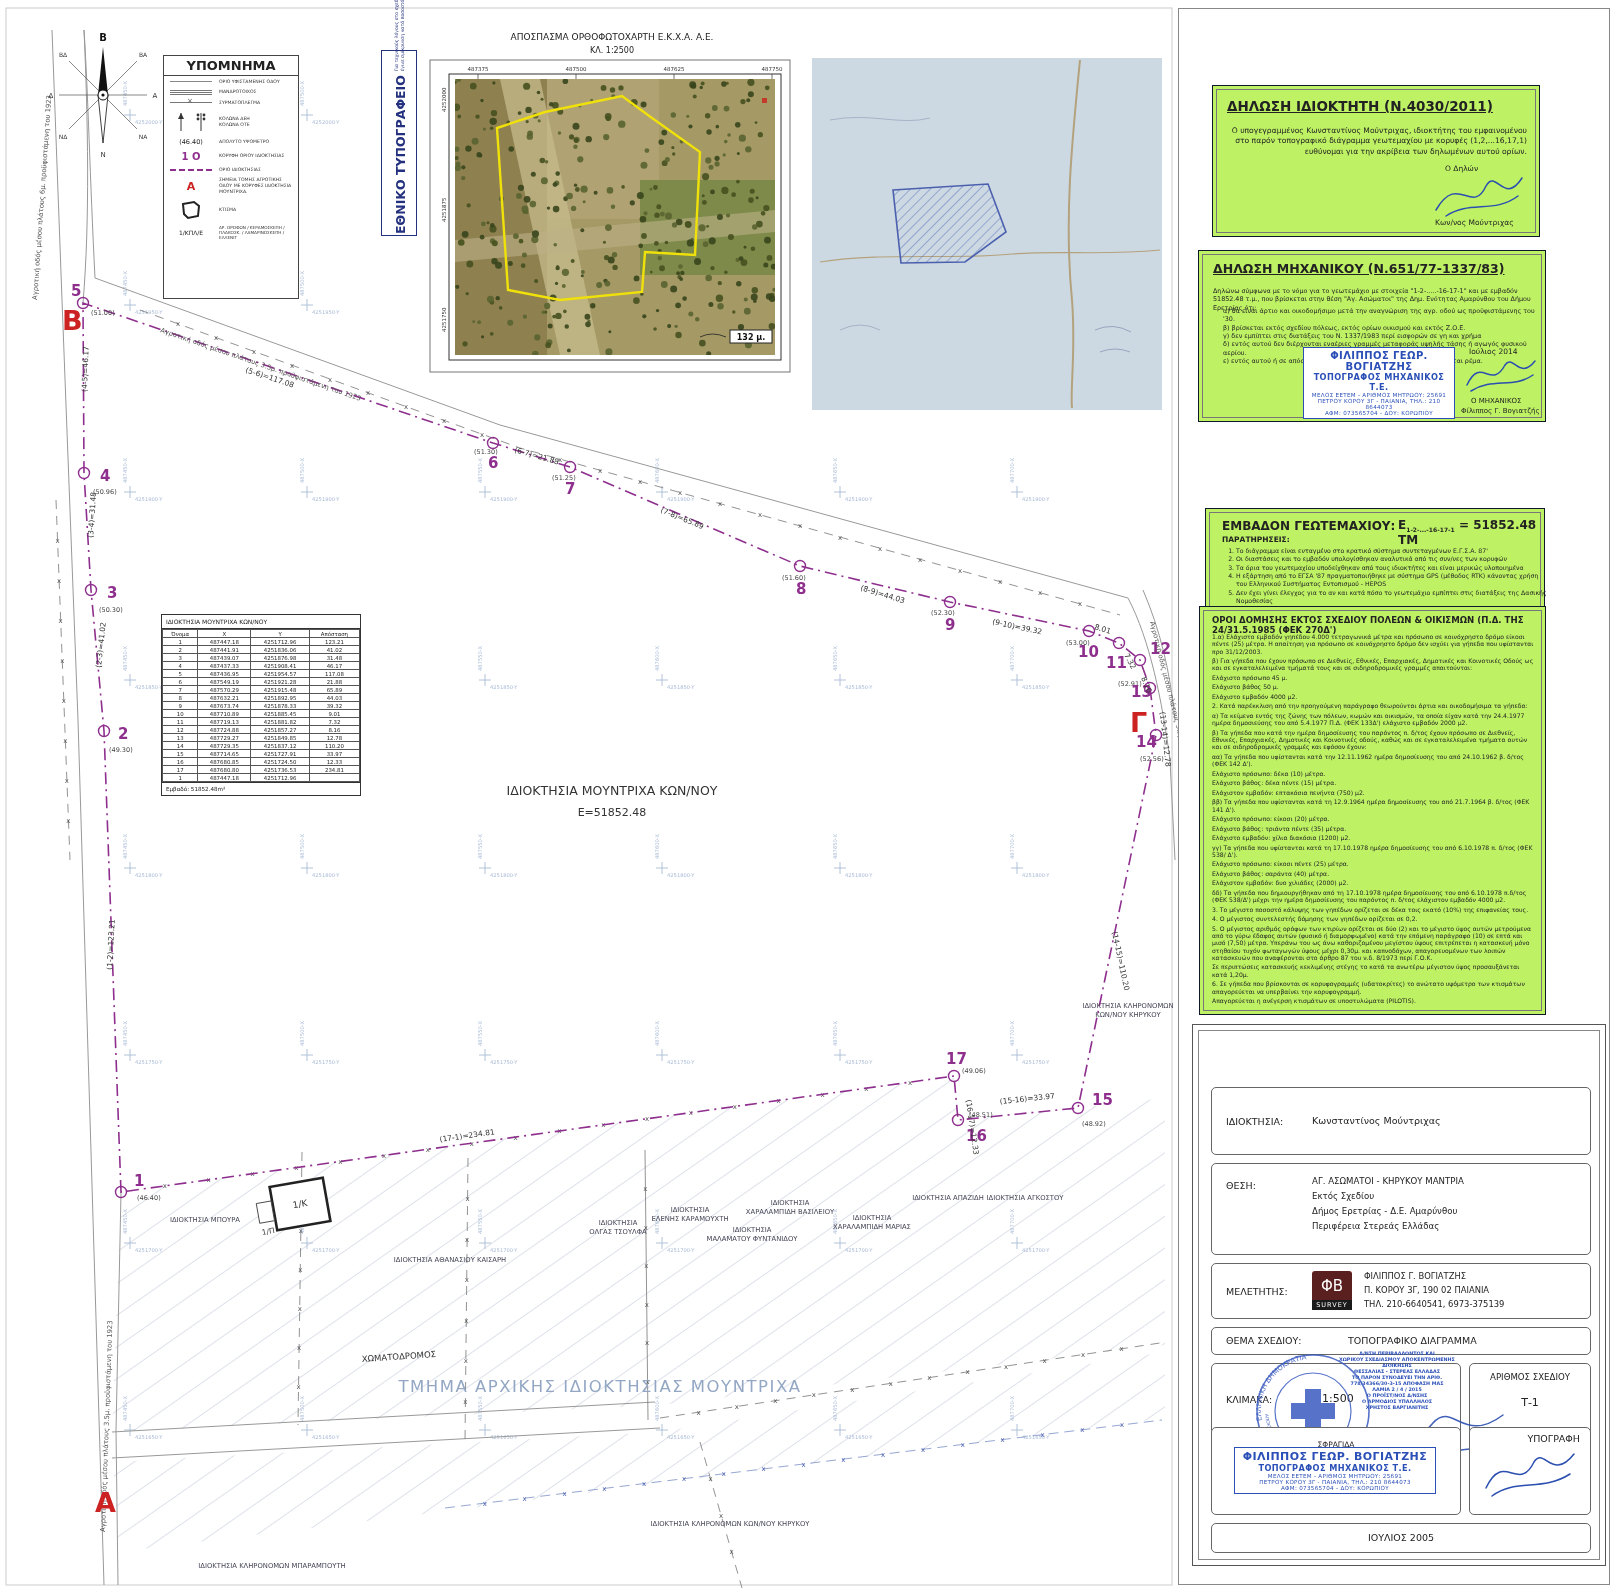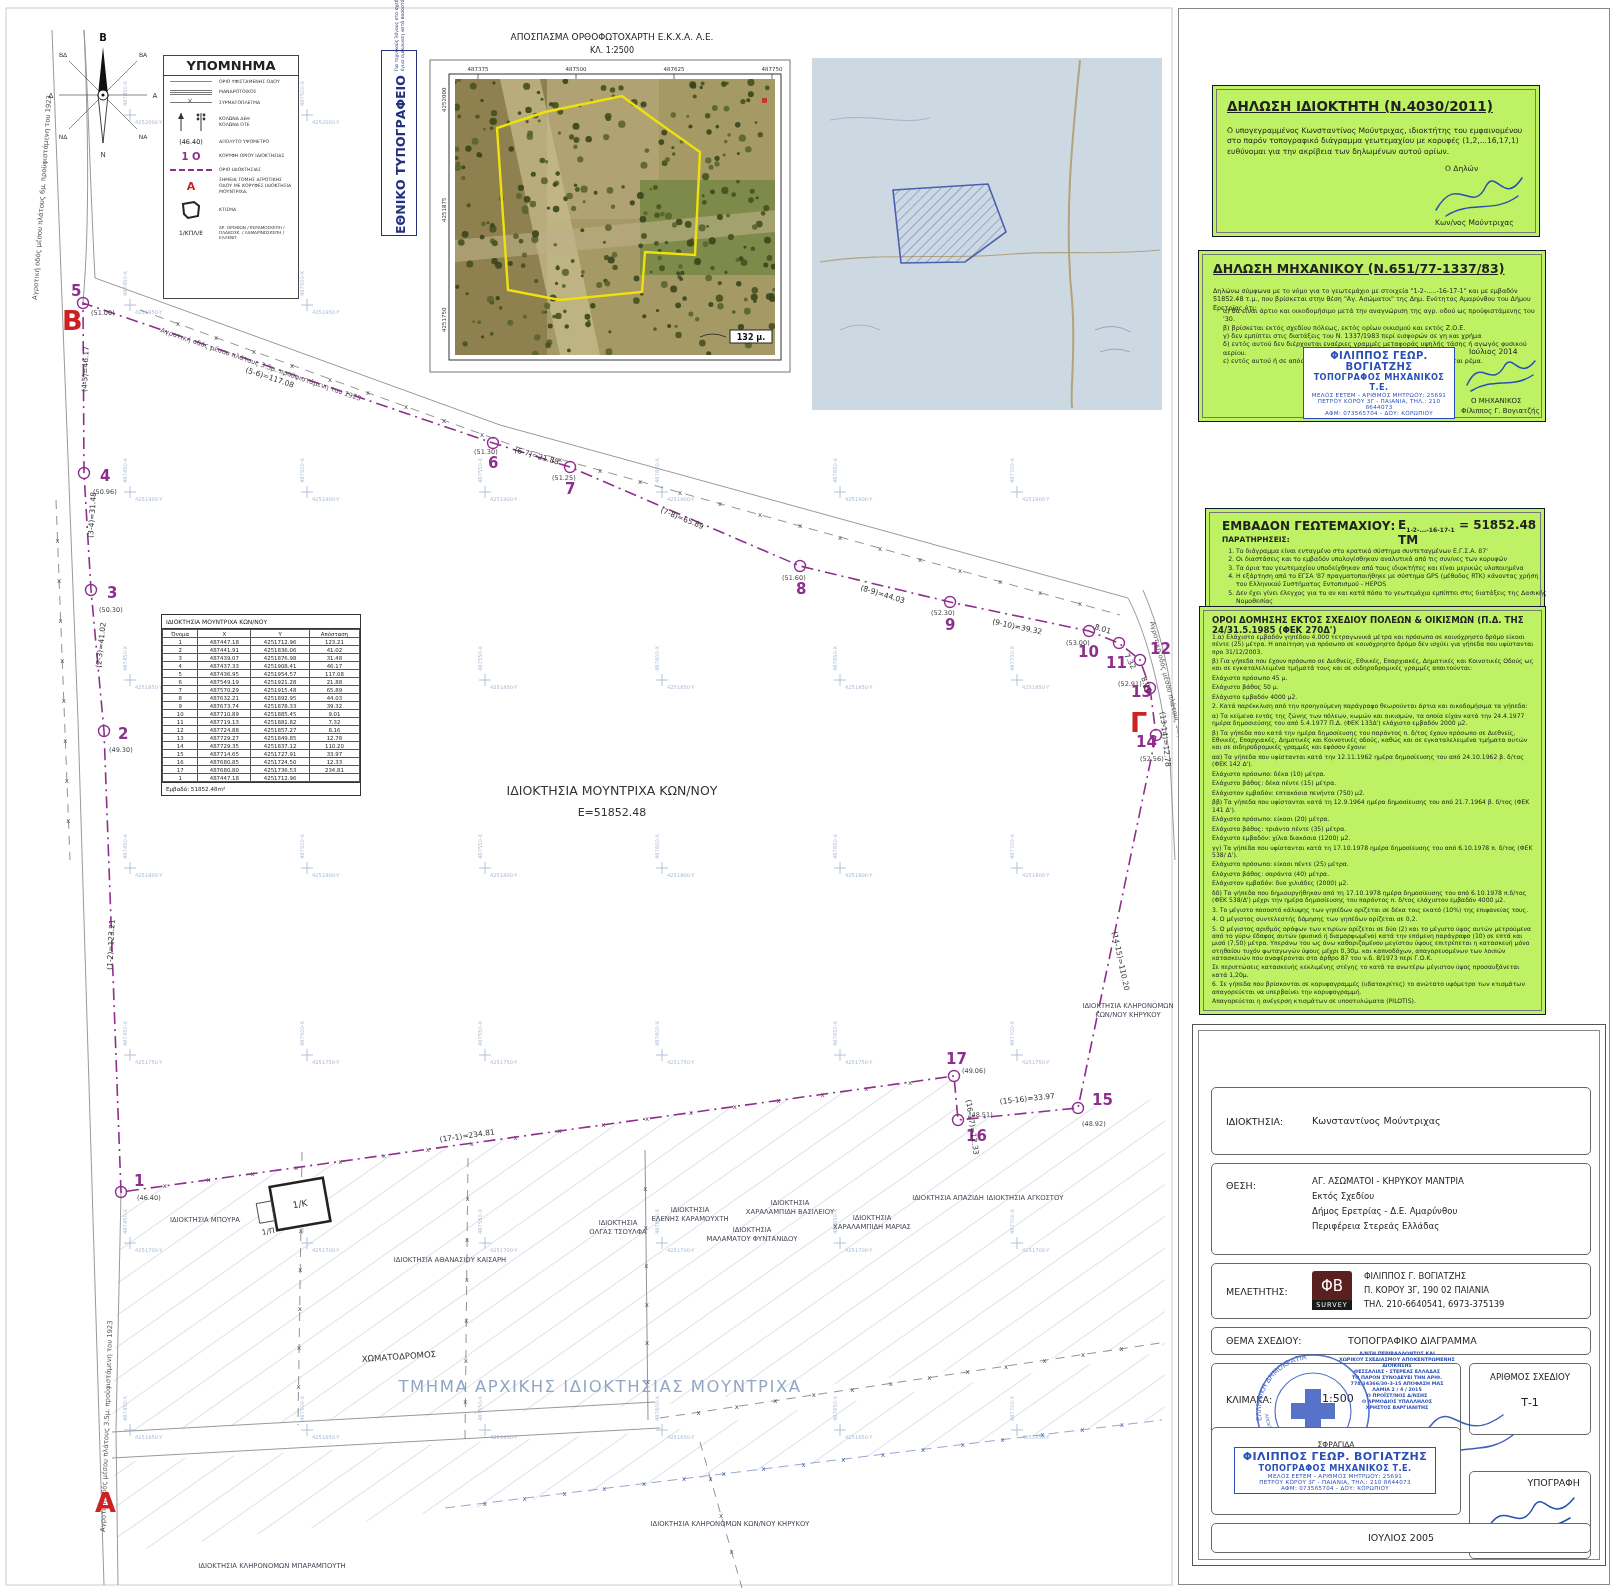--- a/index.html
+++ b/index.html
@@ -1004,21 +1004,21 @@
         </tbody>
     </table>
     <div class="ft">Εμβαδό: 51852.48m²</div>
   </div>
 
   <div id="rcol" class="abs"></div>
 
   <div class="dbox" style="left:1212px;top:85px;width:328px;height:152px;">
     <div class="in"></div>
     <div class="abs" style="left:14px;top:12px;font-size:13.5px"><span class="uttl">ΔΗΛΩΣΗ ΙΔΙΟΚΤΗΤΗ (Ν.4030/2011)</span></div>
-    <div class="abs body8" style="left:14px;top:40px;width:300px;">Ο υπογεγραμμένος Κωνσταντίνος Μούντριχας,  ιδιοκτήτης του εμφαινομένου στο παρόν τοπογραφικό διάγραμμα γεωτεμαχίου με κορυφές (1,2,...16,17,1) ευθύνομαι για την ακρίβεια των δηλωμένων αυτού ορίων.</div>
+    <div class="abs body8" style="left:14px;top:40px;width:300px;text-align:right;">Ο υπογεγραμμένος Κωνσταντίνος Μούντριχας,  ιδιοκτήτης του εμφαινομένου στο παρόν τοπογραφικό διάγραμμα γεωτεμαχίου με κορυφές (1,2,...16,17,1) ευθύνομαι για την ακρίβεια των δηλωμένων αυτού ορίων.</div>
     <div class="abs" style="left:232px;top:78px;font-size:7.5px">Ο Δηλών</div>
     <svg class="abs" style="left:215px;top:80px" width="100" height="52">
       <path class="sig" d="M8,44 C30,6 44,50 58,20 C68,2 76,40 94,12 M18,50 C42,34 66,48 90,30"></path>
     </svg>
     <div class="abs" style="left:222px;top:132px;font-size:7.5px">Κων/νος Μούντριχας</div>
   </div>
 
   <div class="dbox" style="left:1198px;top:250px;width:348px;height:172px;">
     <div class="in"></div>
     <div class="abs" style="left:14px;top:10px;font-size:12.5px"><span class="uttl">ΔΗΛΩΣΗ ΜΗΧΑΝΙΚΟΥ (Ν.651/77-1337/83)</span></div>
@@ -1172,21 +1172,21 @@
     <div class="rbox" style="left:18px;top:402px;width:250px;height:88px;">
       <div style="text-align:center;font-size:7.5px;margin-top:12px">ΣΦΡΑΓΙΔΑ</div>
       <div class="bluestamp abs" style="left:22px;top:19px;width:202px;">
         <div class="s1" style="font-size:11px">ΦΙΛΙΠΠΟΣ ΓΕΩΡ. ΒΟΓΙΑΤΖΗΣ</div>
         <div class="s2">ΤΟΠΟΓΡΑΦΟΣ ΜΗΧΑΝΙΚΟΣ Τ.Ε.</div>
         <div class="s3">ΜΕΛΟΣ ΕΕΤΕΜ - ΑΡΙΘΜΟΣ ΜΗΤΡΩΟΥ: 25691</div>
         <div class="s3">ΠΕΤΡΟΥ ΚΟΡΟΥ 3Γ - ΠΑΙΑΝΙΑ, ΤΗΛ.: 210 8644073</div>
         <div class="s3">ΑΦΜ: 073565704 - ΔΟΥ: ΚΟΡΩΠΙΟΥ</div>
       </div>
     </div>
-    <div class="rbox" style="left:276px;top:402px;width:122px;height:88px;margin-top:44px;">
+    <div class="rbox" style="left:276px;top:402px;width:122px;height:88px;">
       <div style="text-align:right;font-size:9.5px;margin:5px 10px 0 0">ΥΠΟΓΡΑΦΗ</div>
       <svg width="110" height="60" style="margin-left:6px">
         <path class="sig" d="M10,44 C28,6 42,50 58,18 C68,2 76,38 98,10 M16,52 C40,34 66,48 94,30"></path>
       </svg>
     </div>
 
     <div class="rbox" style="left:18px;top:498px;width:380px;height:30px;">
       <div style="text-align:center;font-size:9.5px;margin-top:8px">ΙΟΥΛΙΟΣ 2005</div>
     </div>
   </div>

